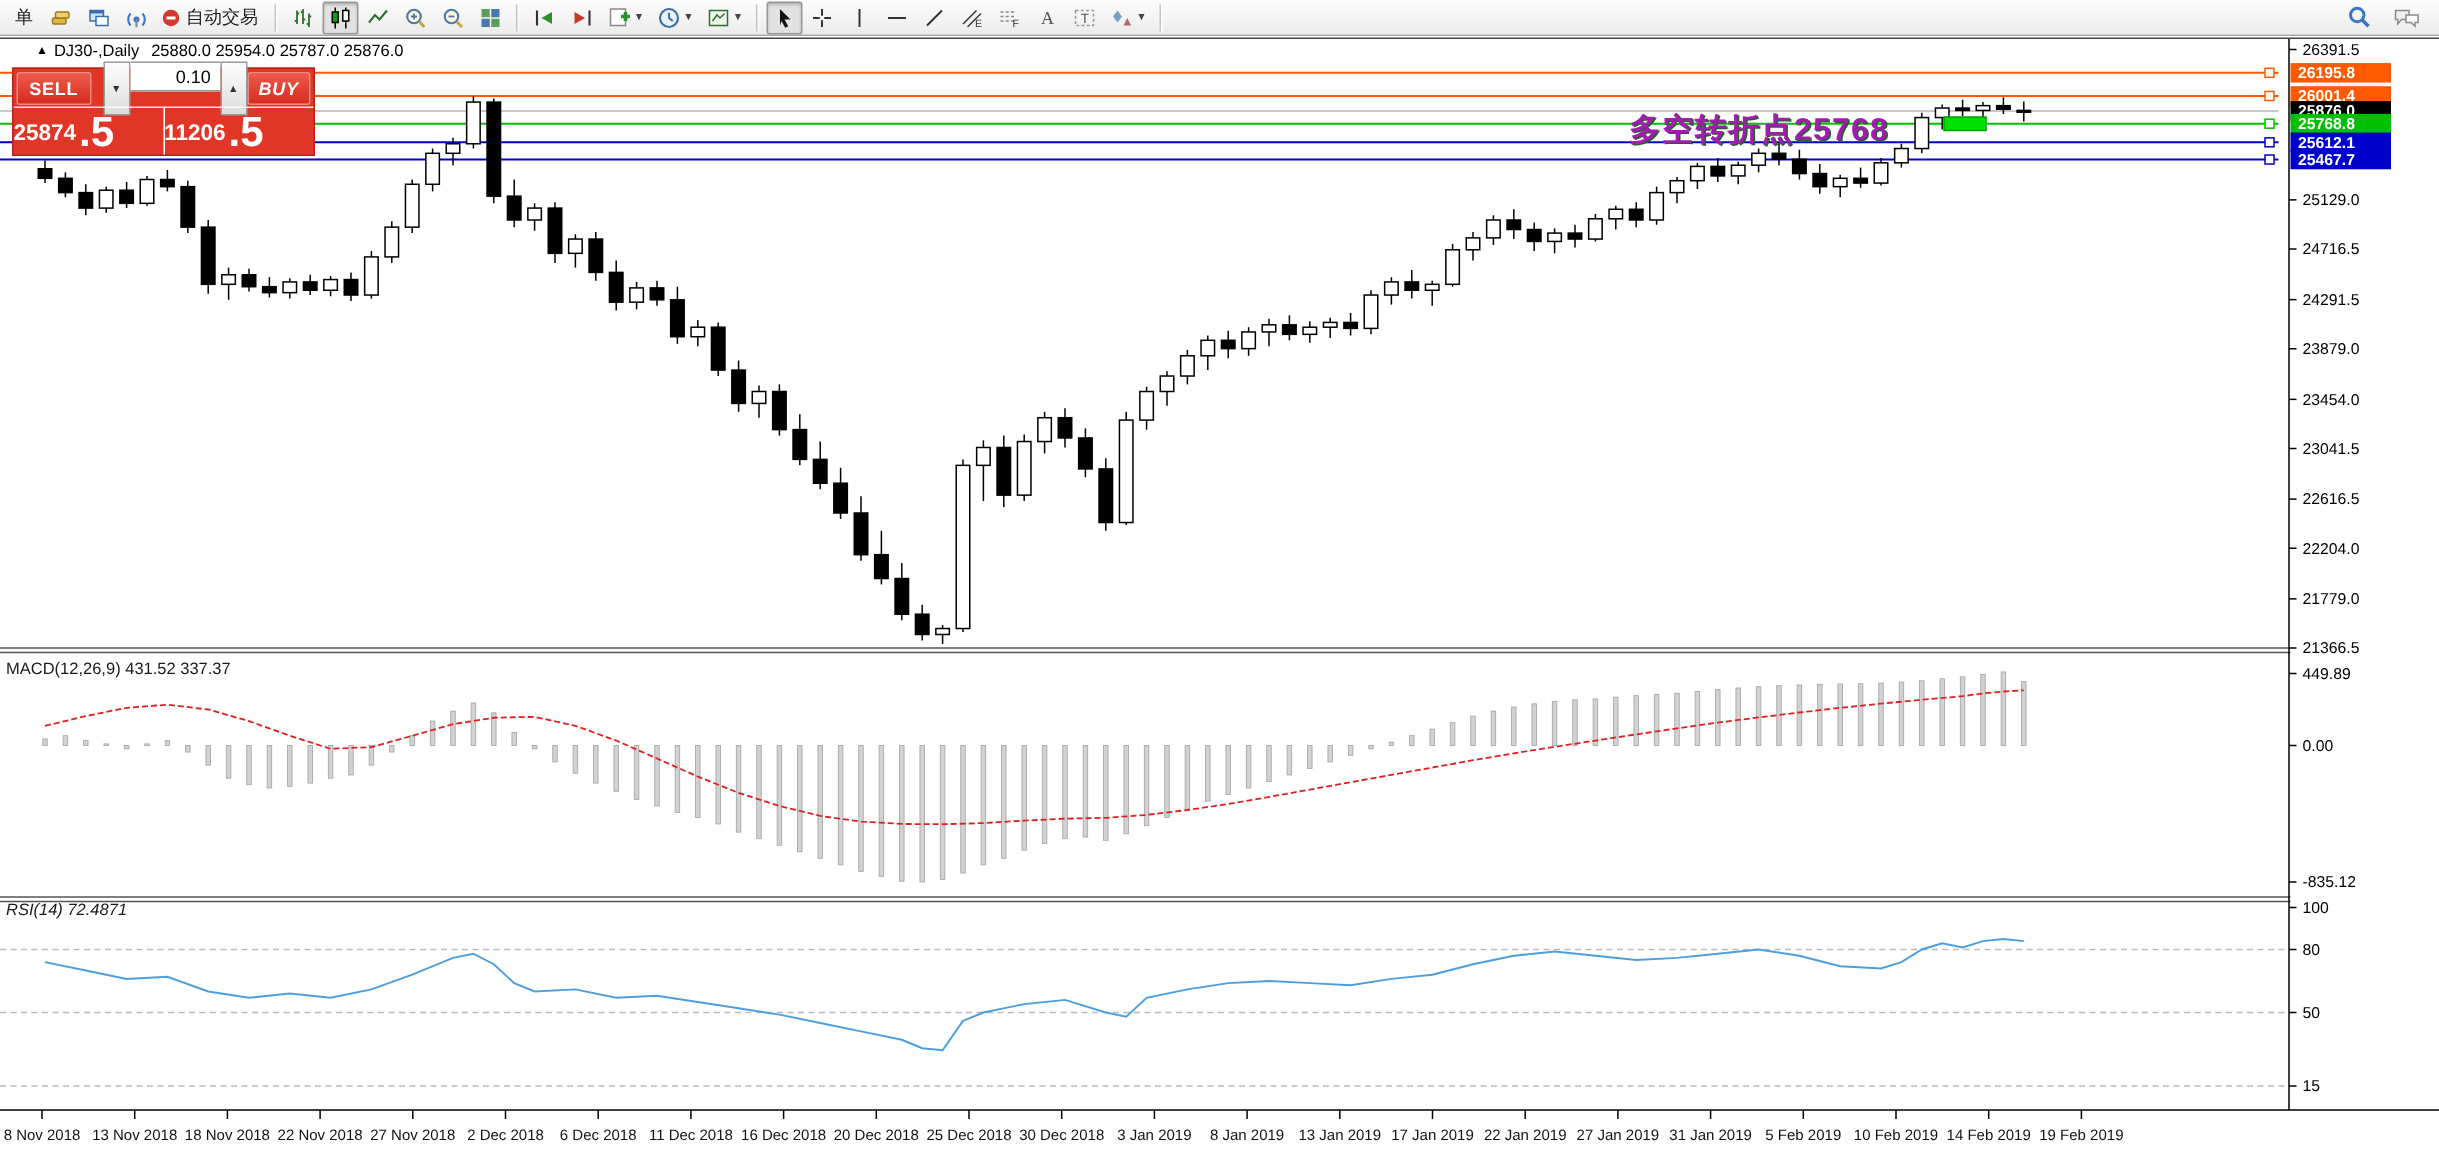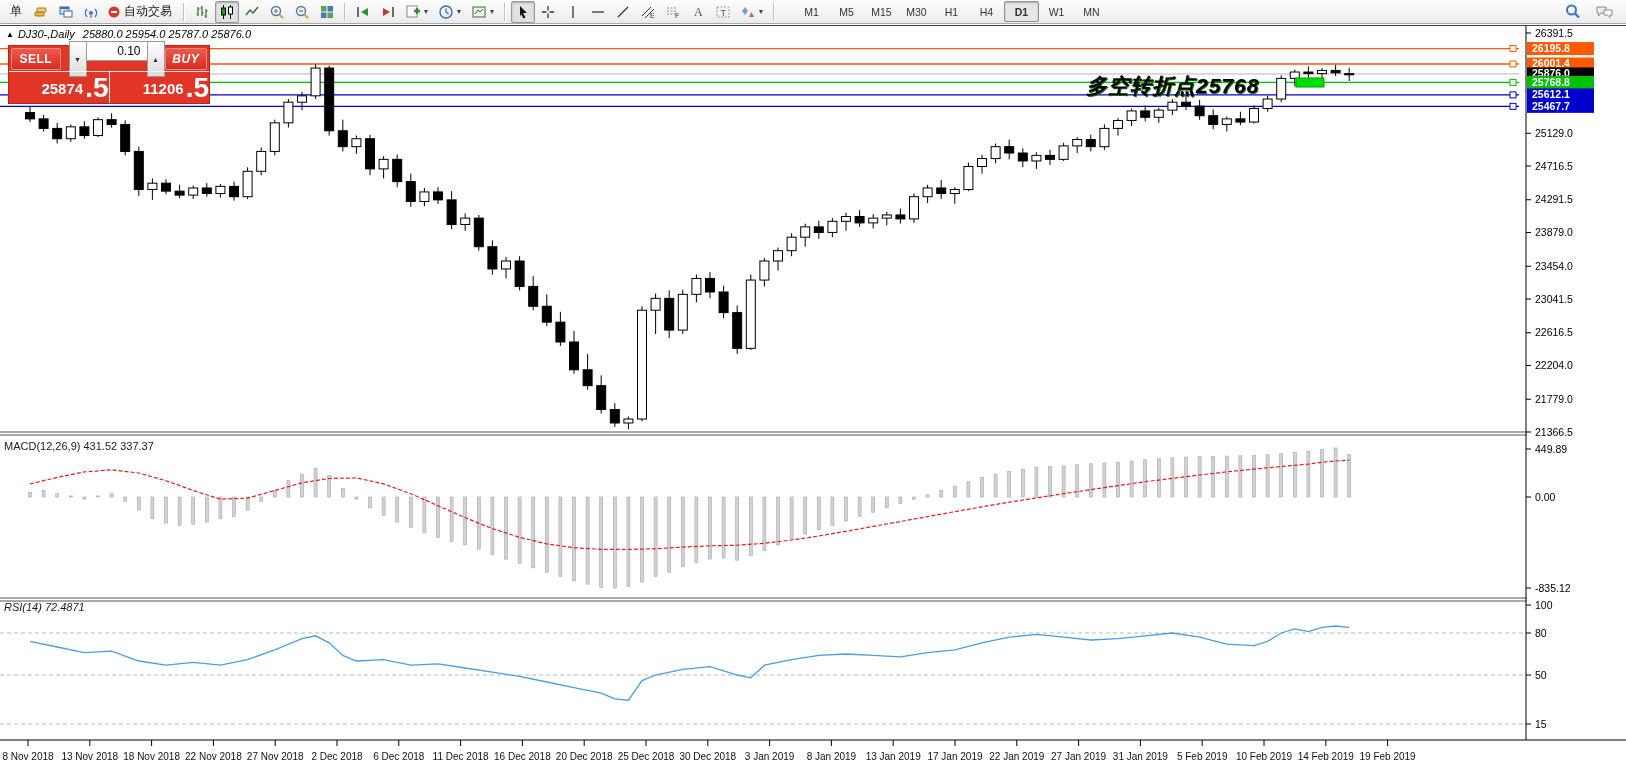--- a/index.html
+++ b/index.html
@@ -14,21 +14,21 @@
   .tbtn.active{background:#e2e2e2;border-color:#979797;box-shadow:inset 0 1px 2px rgba(0,0,0,.25);}
   .tsep{width:0;height:18px;border-left:1px solid #c2c2c2;border-right:1px solid #fff;margin:0 4px;}
   .tlabel{font-size:12px;color:#1a1a1a;padding:0 3px;white-space:nowrap;}
   .darr{font-size:7px;color:#444;margin-left:2px;}
   .tfbtn{height:19px;min-width:27px;padding:0 3px;display:flex;align-items:center;justify-content:center;
     font-size:10.5px;color:#333;border:1px solid transparent;border-radius:2px;}
   .tfbtn.active{background:#e7e7e7;border-color:#8f8f8f;box-shadow:inset 0 1px 2px rgba(0,0,0,.25);font-weight:bold;}
   .tright{margin-left:auto;display:flex;gap:8px;align-items:center;padding-right:6px;}
   
   svg#chart-svg{position:absolute;left:0;top:0;z-index:1;}
-  .chart-title{position:absolute;left:6px;top:28px;z-index:3;font-size:11px;color:#000;white-space:nowrap;font-style:italic;}
+  .chart-title{position:absolute;left:24px;top:28px;z-index:3;font-size:11px;color:#000;white-space:nowrap;}
   .chart-title .tri{font-size:8px;margin-right:4px;vertical-align:1px;}
   .chart-title .ohlc{margin-left:8px;}
   .macd-label{position:absolute;left:4px;top:440px;z-index:3;font-size:11px;color:#1a1a1a;}
   .rsi-label{position:absolute;left:4px;top:601px;z-index:3;font-size:11px;color:#1a1a1a;font-style:italic;}
   .annotation{position:absolute;left:1086px;top:72px;z-index:4;font-size:21px;font-weight:bold;
     letter-spacing:1px;text-shadow:1px 1px 0 #156b15;white-space:nowrap;}
   
   .trade-panel{position:absolute;left:8px;top:45px;width:202px;height:59px;z-index:5;
     background:#e03527;border:1px solid #b92317;box-sizing:border-box;
     display:flex;flex-direction:column;}
@@ -37,21 +37,21 @@
     display:flex;align-items:center;justify-content:center;
     background:linear-gradient(#ee5a4b,#d52c1e);border:1px solid #f08a80;border-radius:2px;}
   .tp-sell{width:54px;}
   .tp-buy{width:46px;margin-left:auto;font-style:italic;}
   .tp-spin{display:flex;height:36px;margin-left:8px;}
   .tp-step{width:16px;background:linear-gradient(#fefefe,#dcdcdc);border:1px solid #9a9a9a;
     font-size:7px;color:#333;display:flex;align-items:center;justify-content:center;}
   .tp-vol{width:54px;height:18px;border:1px solid #9a9a9a;border-left:none;border-right:none;
     font-size:12px;text-align:right;padding:0 6px 0 0;font-family:"Liberation Sans",sans-serif;}
   .tp-row2{flex:1;display:flex;}
-  .tp-price{flex:1;display:flex;align-items:flex-end;justify-content:flex-end;color:#fff;
+  .tp-price{flex:1;display:flex;align-items:flex-end;justify-content:flex-start;color:#fff;
     border-top:1px solid rgba(255,255,255,.85);padding-bottom:1px;}
   .tp-price .main{font-size:15px;font-weight:bold;line-height:26px;}
   .tp-price .frac{font-size:28px;font-weight:bold;line-height:28px;margin-left:2px;}
   .tp-vdiv{width:1px;background:#fff;}
 </style>
 </head>
 <body>
 
 <div id="app">
 
@@ -640,31 +640,20 @@
         </svg>
     </div>
     <div class="tbtn" style="min-width:30px">
       <svg width="16" height="16">
           <path d="M5 3l3 4-3 4-3-4z" fill="#7aa0c8"></path>
           <path d="M9 13l2.5-5 2.5 5z" fill="#b06a6a"></path>
         </svg>
         <span class="darr">▼</span>
     </div>
     <div class="tsep"></div>
-    <div id="tf-group" style="display:flex;margin-left:14px;">
-        <div class="tfbtn">M1</div>
-        <div class="tfbtn">M5</div>
-        <div class="tfbtn">M15</div>
-        <div class="tfbtn">M30</div>
-        <div class="tfbtn">H1</div>
-        <div class="tfbtn">H4</div>
-        <div class="tfbtn active">D1</div>
-        <div class="tfbtn">W1</div>
-        <div class="tfbtn">MN</div>
-      </div>
     <div class="tright">
       <div class="tbtn">
         <svg width="17" height="17">
             <circle cx="7.5" cy="7" r="4.5" fill="none" stroke="#3a76c4" stroke-width="2"></circle>
             <line x1="11" y1="10.5" x2="15" y2="14.5" stroke="#3a76c4" stroke-width="2.4"></line>
           </svg>
       </div>
       <div class="tbtn">
         <svg width="19" height="16">
             <path d="M2 3h9v6H6l-2.5 3V9H2z" fill="#eee" stroke="#8a8a8a"></path>
@@ -696,14 +685,14 @@
       <div class="tp-vdiv"></div>
       <div class="tp-price">
         <span class="main">11206</span>
           <span class="frac">.5</span>
       </div>
     </div>
   </div>
 
   <div class="macd-label">MACD(12,26,9) 431.52 337.37</div>
   <div class="rsi-label">RSI(14) 72.4871</div>
-  <div class="annotation" id="annotation" style="color: #000000; font-style: italic;">多空转折点25768</div>
+  <div class="annotation" id="annotation" style="color: #a21caf;">多空转折点25768</div>
 </div>
 
 </body></html>

